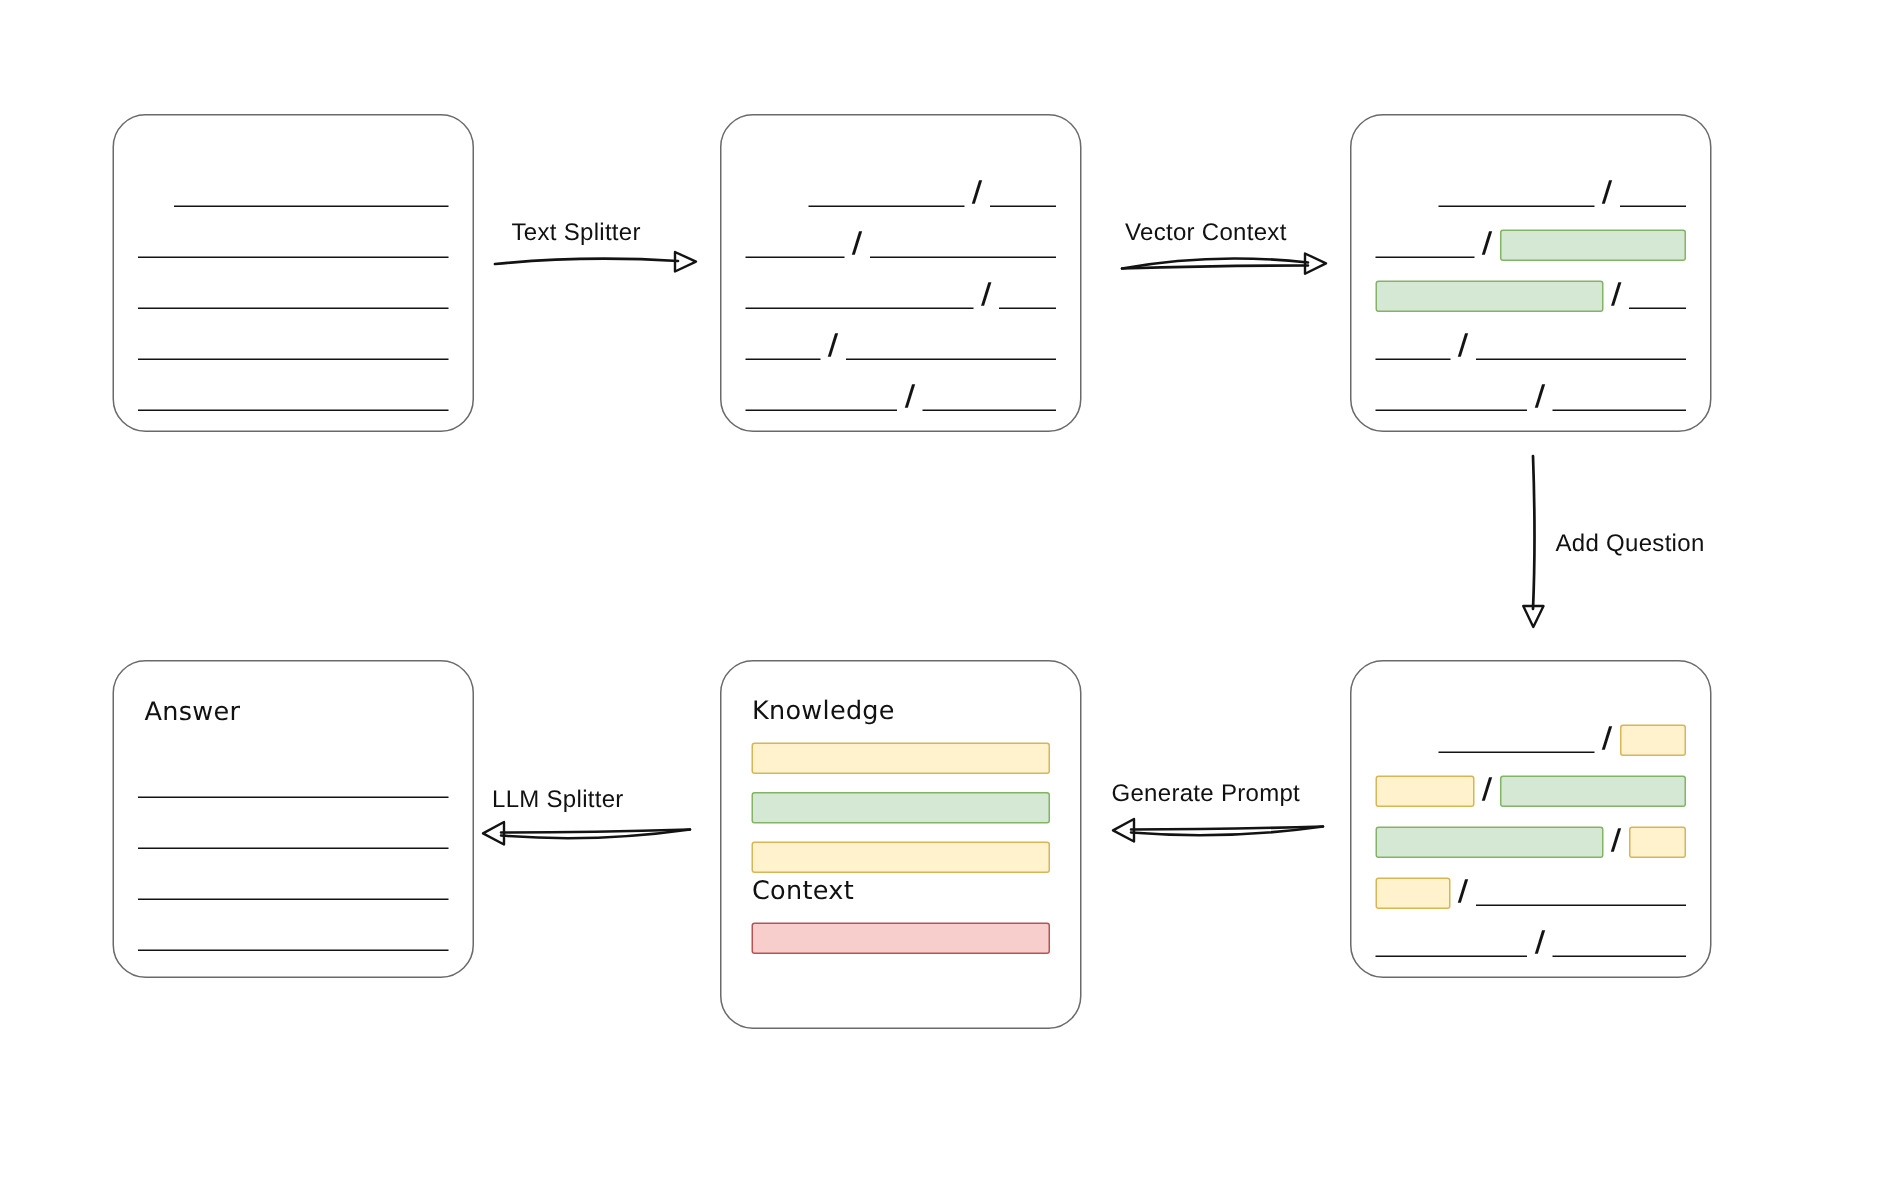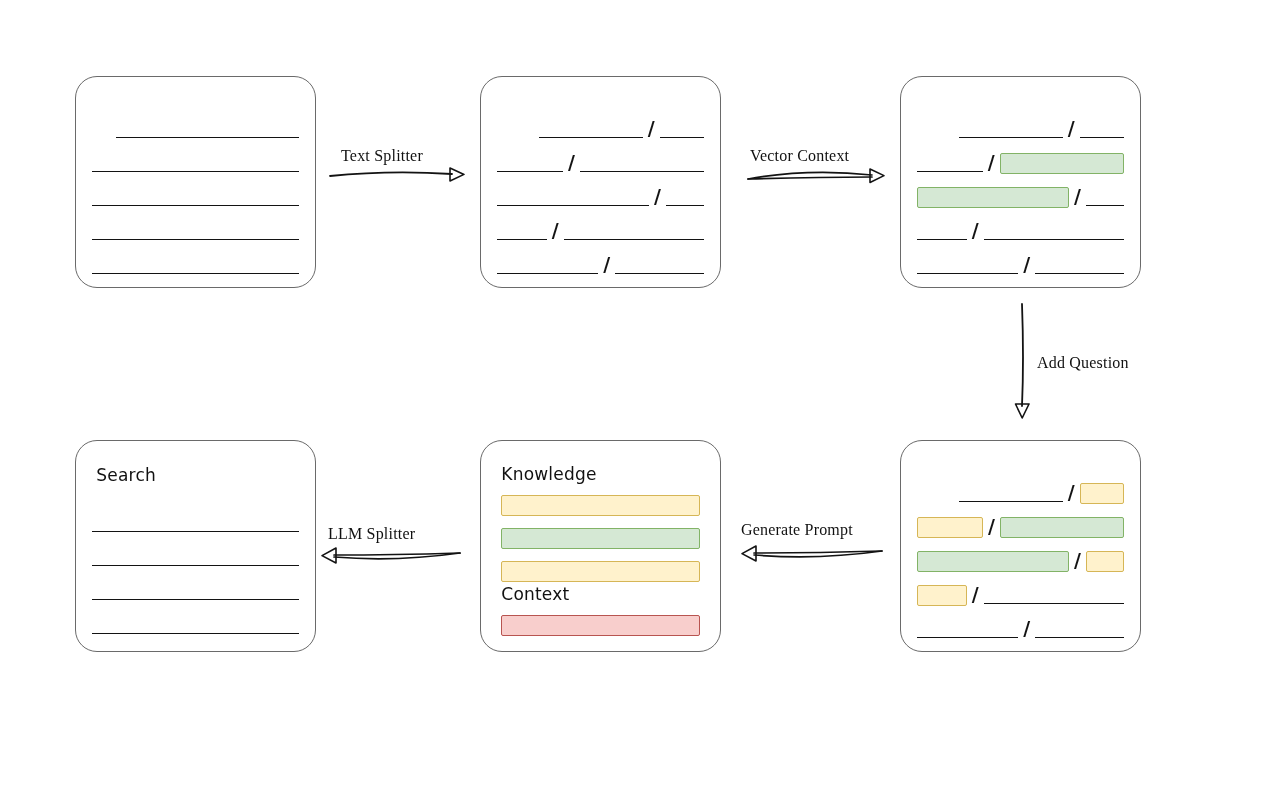--- a/index.html
+++ b/index.html
@@ -101,21 +101,21 @@
     box-sizing: border-box;
   }
 
   
   .arrow {
     position: absolute;
   }
   .arrow svg { display: block; overflow: visible; }
   .arrow-label {
     position: absolute;
-    font-family: Liberation Serif, serif;
+    font-family: Liberation Sans, sans-serif;
     font-size: 16px;
     color: #111111;
     white-space: nowrap;
     letter-spacing: 0.2px;
   }
 
   
   #footer-caption {
     position: absolute;
     font-family: "DejaVu Sans", sans-serif;
@@ -232,21 +232,21 @@
 
   <div class="arrow" style="left:1012px; top:304px; width:22px; height:116px;">
     <svg width="22" height="116" viewBox="0 0 22 116">
       <path d="M10,0 Q12,56 10,102" stroke="#131313" stroke-width="1.8" fill="none" stroke-linecap="round"></path>
       <path d="M3.5,100 L10.2,114 L17,100 Z" stroke="#131313" stroke-width="1.6" fill="none" stroke-linejoin="round"></path>
     </svg>
   </div>
   <div class="arrow-label" style="left:1037px; top:354px;">Add Question</div>
 
   <div class="doc-box" style="left:75px; top:440px; width:241px; height:212px;">
-    <div class="box-title" style="top:24px;">Search</div>
+    <div class="box-title" style="top:24px;">Answer</div>
     <div class="lines">
         <div class="line-row" style="top: 72px;">
           <span class="seg rule" style="width: 100%;"></span>
         </div>
         <div class="line-row" style="top: 106px;">
           <span class="seg rule" style="width: 100%;"></span>
         </div>
         <div class="line-row" style="top: 140px;">
           <span class="seg rule" style="width: 100%;"></span>
         </div>
@@ -258,21 +258,21 @@
 
   <div class="arrow" style="left:320px; top:545px; width:140px; height:22px;">
     <svg width="140" height="22" viewBox="0 0 140 22">
       <path d="M140,8 Q76,17 14,12" stroke="#131313" stroke-width="1.7" fill="none" stroke-linecap="round"></path>
       <path d="M140,8 Q72,10 14,10" stroke="#131313" stroke-width="1.7" fill="none" stroke-linecap="round"></path>
       <path d="M16,3 L2,10.6 L16,18 Z" stroke="#131313" stroke-width="1.6" fill="none" stroke-linejoin="round"></path>
     </svg>
   </div>
   <div class="arrow-label" style="left:328px; top:525px;">LLM Splitter</div>
 
-  <div class="doc-box" style="left:480px; top:440px; width:241px; height:212px;">
+  <div class="doc-box" style="left:480px; top:440px; width:241px; height:246px;">
     <div class="box-title" style="top:23px;">Knowledge</div>
     <div class="bar chip yellow" style="top:54px;"></div>
     <div class="bar chip green" style="top:87px;"></div>
     <div class="bar chip yellow" style="top:120px;"></div>
     <div class="box-title" style="top:143px;">Context</div>
     <div class="bar chip red" style="top:174px;"></div>
   </div>
 
   <div class="arrow" style="left:740px; top:543px; width:142px; height:22px;">
     <svg width="142" height="22" viewBox="0 0 142 22">

